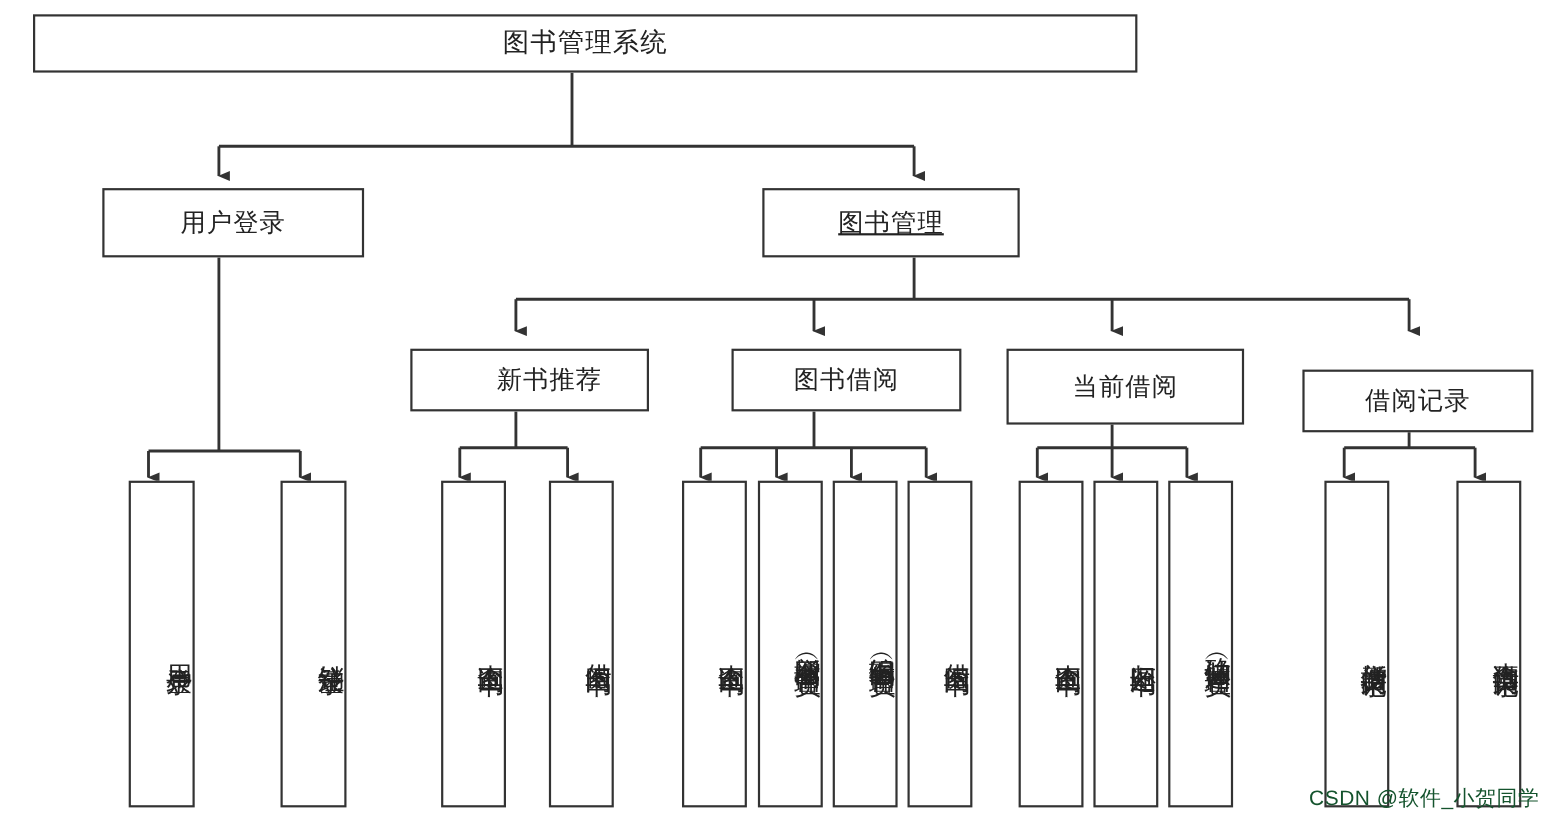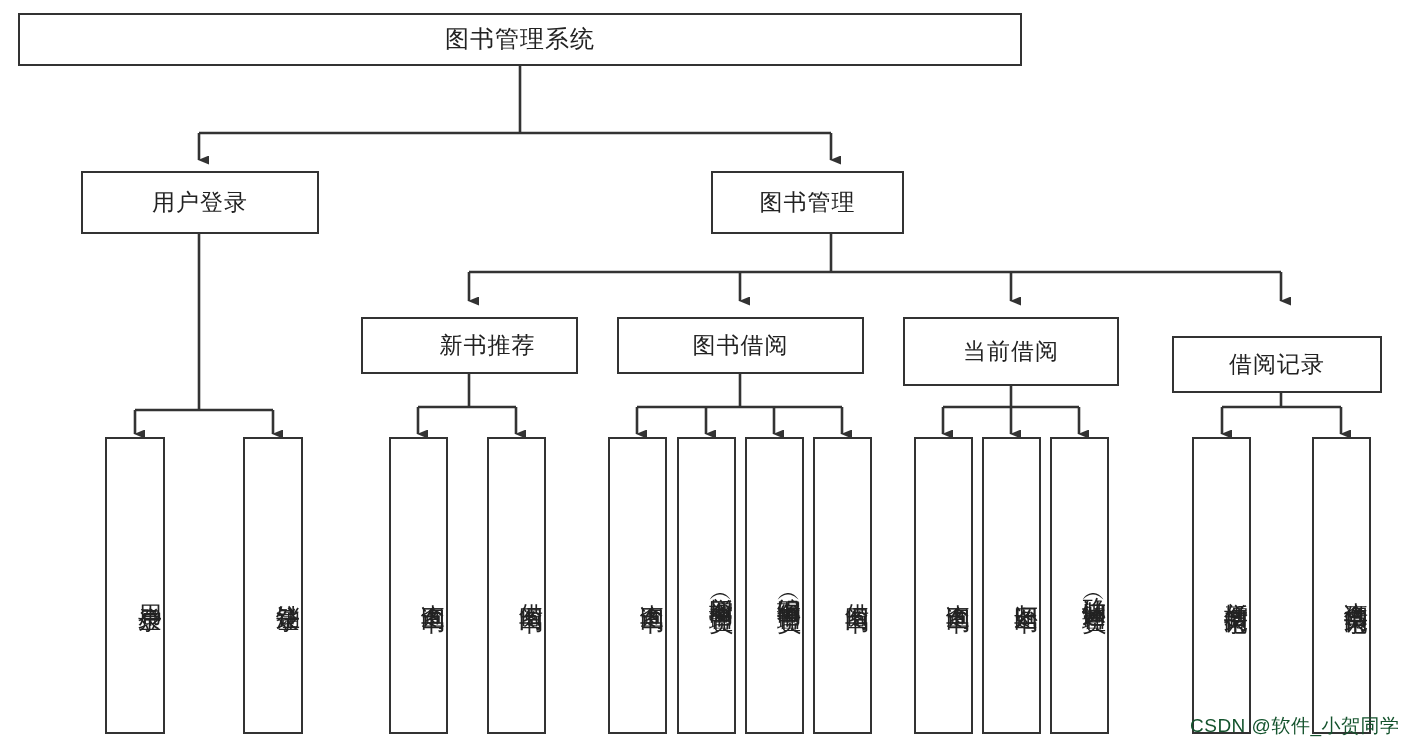--- a/index.html
+++ b/index.html
@@ -30,20 +30,21 @@
     position: absolute;
     box-sizing: border-box;
     background: #ffffff;
     border: 2.5px solid #333333;
     color: #222222;
     display: flex;
     align-items: center;
     justify-content: center;
     text-align: center;
     z-index: 2;
+    margin-left: 12px;
   }
   .node.horiz {
     font-size: 23px;
     letter-spacing: 1px;
     line-height: 1.1;
   }
   .node.root {
     font-size: 24px;
   }
   .node.vert {
@@ -128,29 +129,29 @@
   </svg>
 
   <div class="node horiz root" style="left:18px; top:13px; width:1004px; height:53px;">
     <span class="lbl">图书管理系统</span>
   </div>
 
   <div class="node horiz" style="left:81px; top:171px; width:238px; height:63px;">
     <span class="lbl">用户登录</span>
   </div>
 
-  <div class="node horiz" style="left:711px; top:171px; width:193px; height:63px;">
+  <div class="node horiz" style="left:681px; top:171px; width:234px; height:63px;text-decoration:underline;">
     <span class="lbl">图书管理</span>
   </div>
 
   <div class="node horiz" style="left:361px; top:317px; width:217px; height:57px;padding-left:36px;">
     <span class="lbl">新书推荐</span>
   </div>
 
-  <div class="node horiz" style="left:617px; top:317px; width:247px; height:57px;">
+  <div class="node horiz" style="left:653px; top:317px; width:209px; height:57px;">
     <span class="lbl">图书借阅</span>
   </div>
 
   <div class="node horiz" style="left:903px; top:317px; width:216px; height:69px;">
     <span class="lbl">当前借阅</span>
   </div>
 
   <div class="node horiz" style="left:1172px; top:336px; width:210px; height:57px;">
     <span class="lbl">借阅记录</span>
   </div>

